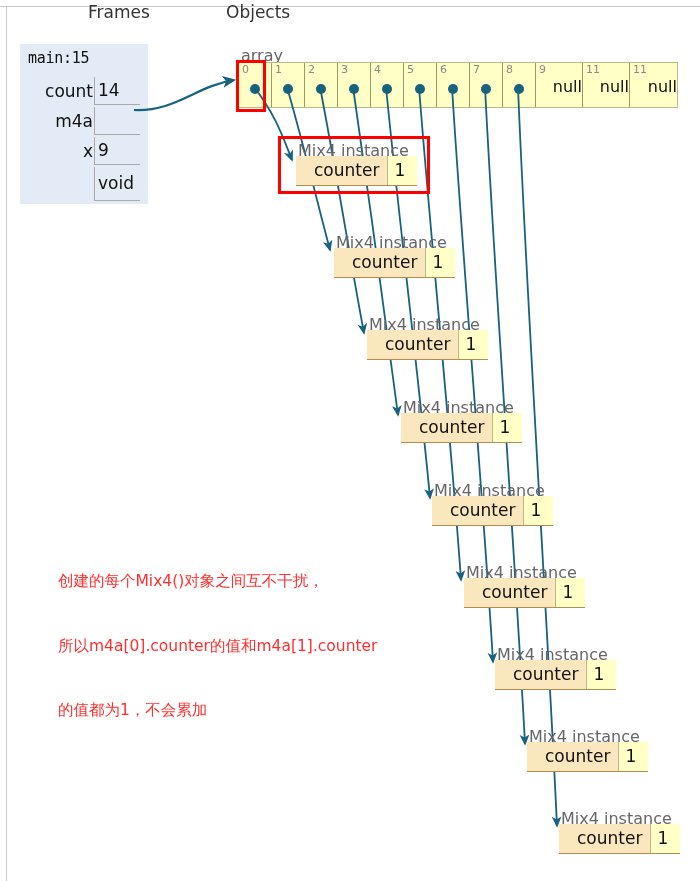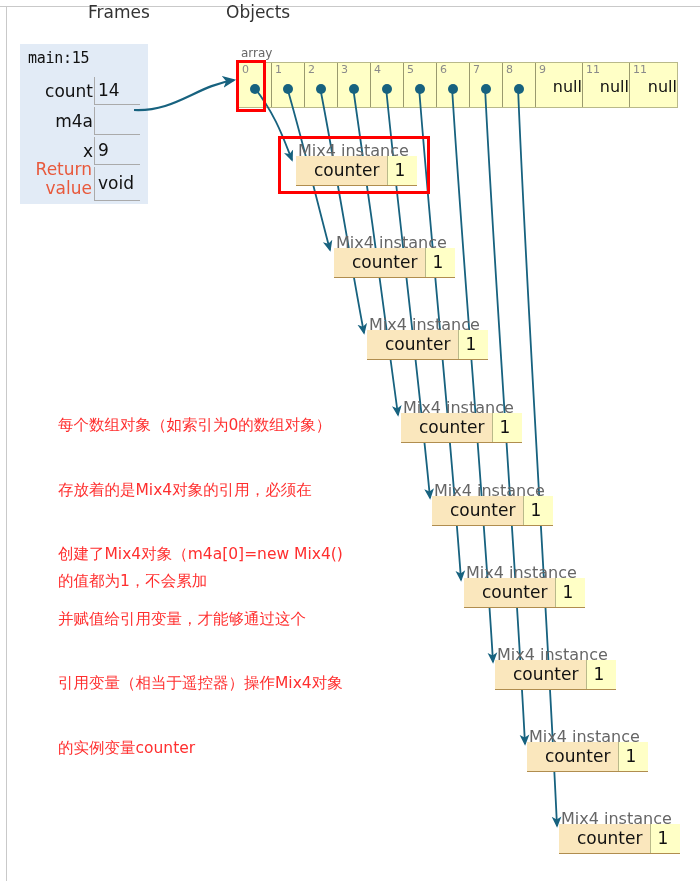--- a/index.html
+++ b/index.html
@@ -43,21 +43,21 @@
     border-bottom:1px solid #aaa;border-left:1px solid #aaa;
     box-sizing:border-box;
   }
   .var-val{
     position:absolute;left:78px;top:0;height:28px;line-height:28px;
     font-size:17px;color:#111;white-space:nowrap;
   }
 
   
   .obj-label{
-    position:absolute;font-size:12px;color:#666;white-space:nowrap;
+    position:absolute;font-size:16px;color:#666;white-space:nowrap;
     font-family:"DejaVu Sans","Liberation Sans",sans-serif;
   }
   .array{
     position:absolute;left:238px;top:62px;height:46px;
     display:flex;border:1px solid #b9b98a;box-sizing:border-box;
     background:#ffffc6;
   }
   .cell{
     position:relative;width:33px;height:44px;box-sizing:border-box;
     border-right:1px solid #9a9a6e;background:#ffffc6;
@@ -135,22 +135,20 @@
       <span class="var-val"></span>
     </div>
 
     <div class="var-row" style="top:92px;">
       <span class="var-name">x</span>
       <span class="var-box"></span>
       <span class="var-val">9</span>
     </div>
 
     <div class="var-row" style="top:122px;height:36px;">
-      <span class="var-name ret" style="white-space:pre;">Return
-value</span>
       <span class="var-box" style="height:34px;"></span>
       <span class="var-val" style="height:34px;line-height:34px;">void</span>
     </div>
   </div>
 
   <div class="obj-label" style="left:241px;top:46px;">array</div>
 
   <div class="array">
     <div class="cell">
       <span class="cell-idx">0</span>
@@ -298,26 +296,20 @@
     <span class="mix-title">Mix4 instance</span>
     <span class="mix-body">
       <span class="mix-key">counter</span>
       <span class="mix-val">1</span>
     </span>
   </div>
 
   <div class="hl" style="left:236px;top:60px;width:30px;height:52px;"></div>
   <div class="hl" style="left:278px;top:136px;width:152px;height:58px;"></div>
 
-  <div class="note" style="left:58px;top:372px;">
-    <div>每个数组对象（如索引为0的数组对象）</div>
-    <div>存放着的是Mix4对象的引用，必须在</div>
-    <div>创建了Mix4对象（m4a[0]=new Mix4()</div>
-    <div>并赋值给引用变量，才能够通过这个</div>
-    <div>引用变量（相当于遥控器）操作Mix4对象</div>
-    <div>的实例变量counter</div>
-  </div>
 
   <div class="note" style="left:58px;top:528px;">
+    <div>创建的每个Mix4()对象之间互不干扰，</div>
+    <div>所以m4a[0].counter的值和m4a[1].counter</div>
     <div>的值都为1，不会累加</div>
   </div>
 
 </div>
 
 </body></html>

